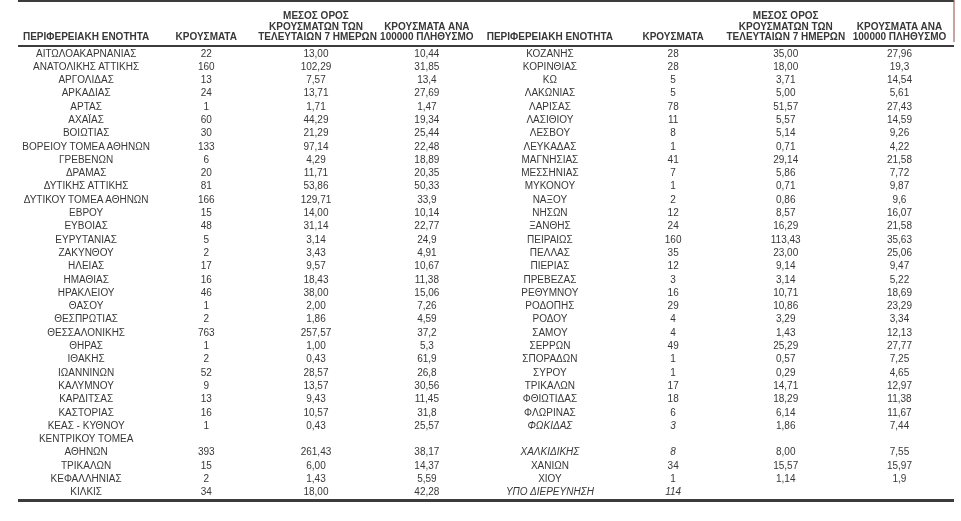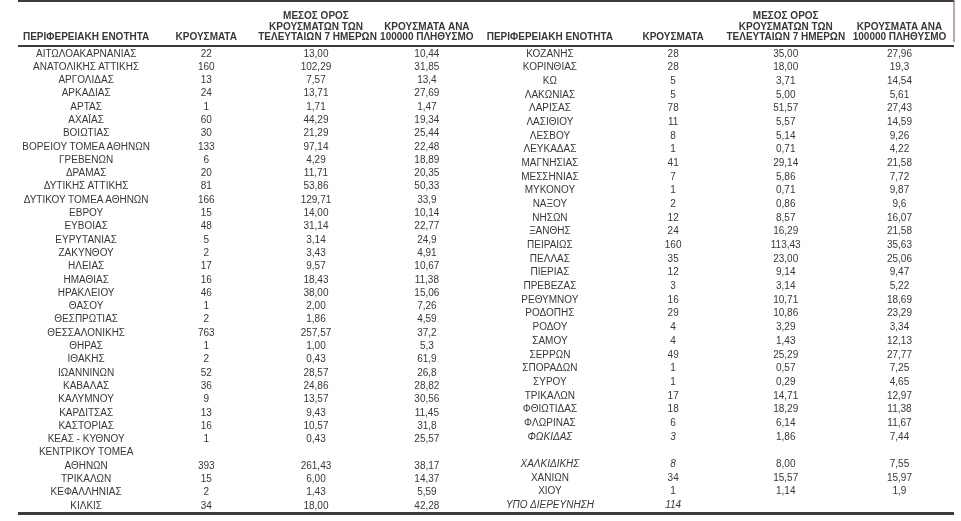--- a/index.html
+++ b/index.html
@@ -247,26 +247,20 @@
             <td>0,43</td>
             <td>61,9</td>
           </tr>
           <tr>
             <td>ΙΩΑΝΝΙΝΩΝ</td>
             <td>52</td>
             <td>28,57</td>
             <td>26,8</td>
           </tr>
           <tr>
-            <td>ΚΑΒΑΛΑΣ</td>
-            <td>36</td>
-            <td>24,86</td>
-            <td>28,82</td>
-          </tr>
-          <tr>
             <td>ΚΑΛΥΜΝΟΥ</td>
             <td>9</td>
             <td>13,57</td>
             <td>30,56</td>
           </tr>
           <tr>
             <td>ΚΑΡΔΙΤΣΑΣ</td>
             <td>13</td>
             <td>9,43</td>
             <td>11,45</td>

